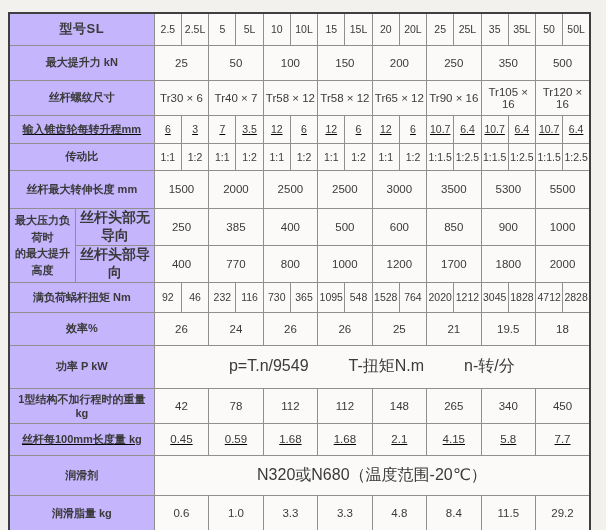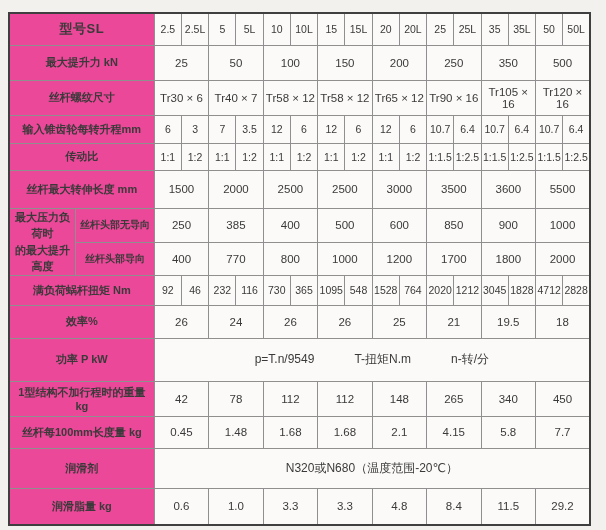--- a/index.html
+++ b/index.html
@@ -20,31 +20,31 @@
   }
   td {
     border:1px solid #8f8f8f;
     text-align:center;
     vertical-align:middle;
     color:#3a3a3a;
     padding:0 1px;
     overflow:hidden;
   }
   td.row-label, td.group-label, td.sub-label {
-    background:#ec4899;
+    background:#c4b5fd;
     font-weight:bold;
     font-size:11px;
   }
   td.header-label { font-size:13px; letter-spacing:0.5px; }
-  td.sub-label { font-size:10px; }
+  td.sub-label { font-size:14px; }
   td.group-label { font-size:11px; line-height:1.5;margin-top:44px; }
   td.unit-cell { font-size:10.5px; }
   td.pair-cell { font-size:11.5px; }
   td.light-left { border-left-color:#c9c9c9; }
-  td.full-cell { font-size:12px; }
+  td.full-cell { font-size:16px; }
   td.full-cell span + span { margin-left:40px; }
 </style>
 </head>
 <body style="background: rgb(243, 241, 238);">
 
 <div class="page">
   <table class="spec-table">
     <colgroup>
       <col style="width:66px">
       <col style="width:78px">
@@ -85,21 +85,21 @@
           <td class="row-label" colspan="2">丝杆螺纹尺寸</td>
           <td class="pair-cell" colspan="2">Tr30 × 6</td>
           <td class="pair-cell" colspan="2">Tr40 × 7</td>
           <td class="pair-cell" colspan="2">Tr58 × 12</td>
           <td class="pair-cell" colspan="2">Tr58 × 12</td>
           <td class="pair-cell" colspan="2">Tr65 × 12</td>
           <td class="pair-cell" colspan="2">Tr90 × 16</td>
           <td class="pair-cell" colspan="2">Tr105 × 16</td>
           <td class="pair-cell" colspan="2">Tr120 × 16</td>
         </tr>
-        <tr style="height: 28px;">
+        <tr style="height: 28px; text-decoration: underline;">
           <td class="row-label" colspan="2">输入锥齿轮每转升程mm</td>
           <td class="unit-cell">6</td>
           <td class="unit-cell light-left">3</td>
           <td class="unit-cell">7</td>
           <td class="unit-cell light-left">3.5</td>
           <td class="unit-cell">12</td>
           <td class="unit-cell light-left">6</td>
           <td class="unit-cell">12</td>
           <td class="unit-cell light-left">6</td>
           <td class="unit-cell">12</td>
@@ -131,21 +131,21 @@
           <td class="unit-cell light-left">1:2.5</td>
         </tr>
         <tr style="height: 38px;">
           <td class="row-label" colspan="2">丝杆最大转伸长度 mm</td>
           <td class="pair-cell" colspan="2">1500</td>
           <td class="pair-cell" colspan="2">2000</td>
           <td class="pair-cell" colspan="2">2500</td>
           <td class="pair-cell" colspan="2">2500</td>
           <td class="pair-cell" colspan="2">3000</td>
           <td class="pair-cell" colspan="2">3500</td>
-          <td class="pair-cell" colspan="2">3600</td>
+          <td class="pair-cell" colspan="2">5300</td>
           <td class="pair-cell" colspan="2">5500</td>
         </tr>
         <tr style="height: 30px;">
           <td class="group-label" rowspan="2">
             <div>最大压力负荷时</div>
             <div>的最大提升高度</div>
           </td>
           <td class="sub-label">丝杆头部无导向</td>
           <td class="pair-cell" colspan="2">250</td>
           <td class="pair-cell" colspan="2">385</td>
@@ -205,24 +205,24 @@
           <td class="row-label" colspan="2">1型结构不加行程时的重量 kg</td>
           <td class="pair-cell" colspan="2">42</td>
           <td class="pair-cell" colspan="2">78</td>
           <td class="pair-cell" colspan="2">112</td>
           <td class="pair-cell" colspan="2">112</td>
           <td class="pair-cell" colspan="2">148</td>
           <td class="pair-cell" colspan="2">265</td>
           <td class="pair-cell" colspan="2">340</td>
           <td class="pair-cell" colspan="2">450</td>
         </tr>
-        <tr style="height: 32px;">
+        <tr style="height: 32px; text-decoration: underline;">
           <td class="row-label" colspan="2">丝杆每100mm长度量 kg</td>
           <td class="pair-cell" colspan="2">0.45</td>
-          <td class="pair-cell" colspan="2">1.48</td>
+          <td class="pair-cell" colspan="2">0.59</td>
           <td class="pair-cell" colspan="2">1.68</td>
           <td class="pair-cell" colspan="2">1.68</td>
           <td class="pair-cell" colspan="2">2.1</td>
           <td class="pair-cell" colspan="2">4.15</td>
           <td class="pair-cell" colspan="2">5.8</td>
           <td class="pair-cell" colspan="2">7.7</td>
         </tr>
         <tr style="height: 40px; padding-left: 31px;">
           <td class="row-label" colspan="2">润滑剂</td>
           <td class="full-cell" colspan="16"><span>N320或N680（温度范围-20℃）</span></td>

